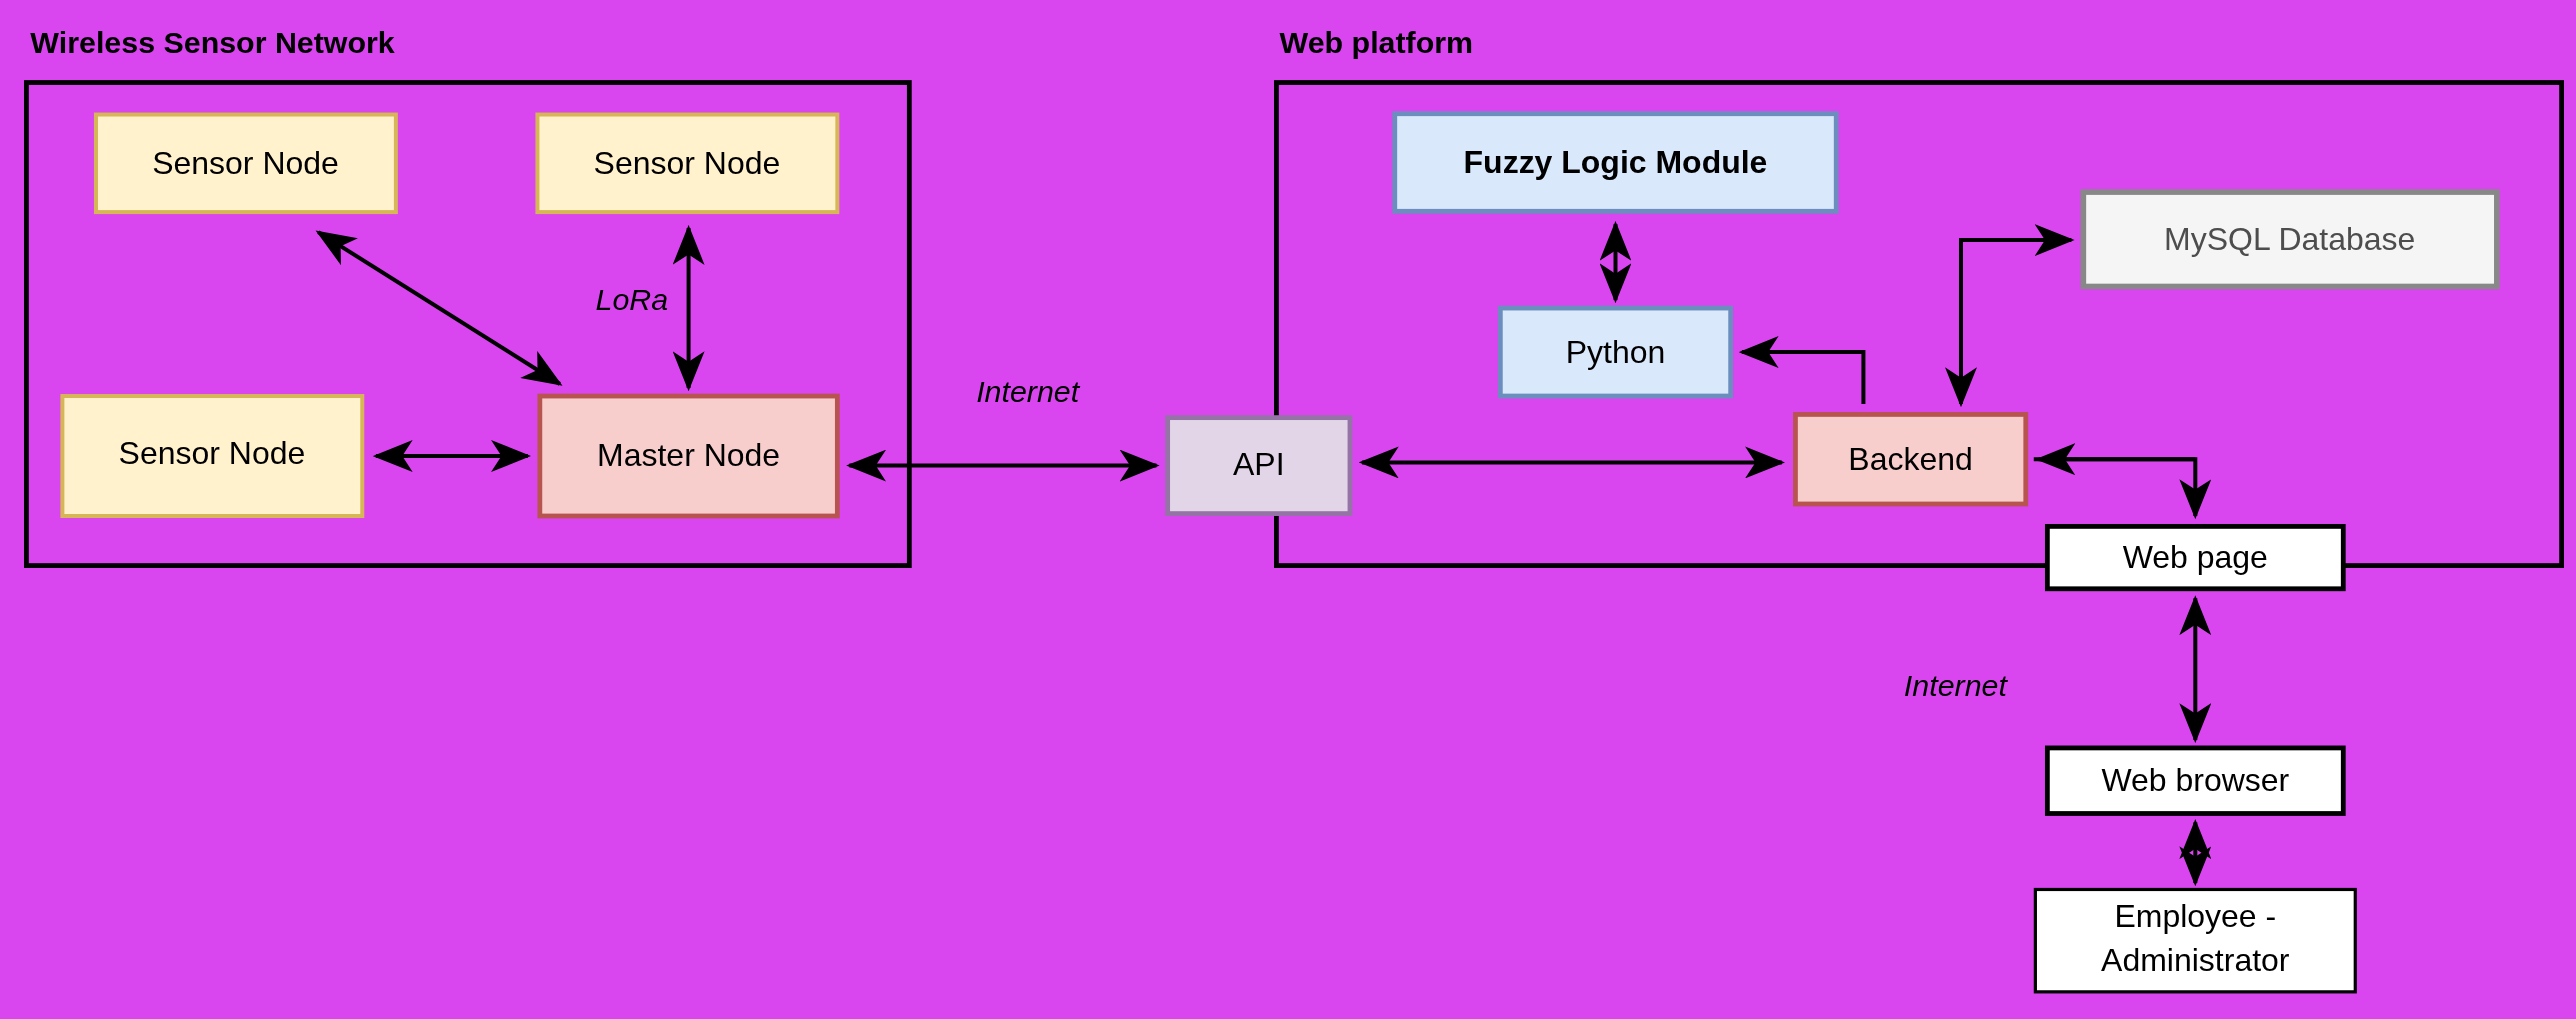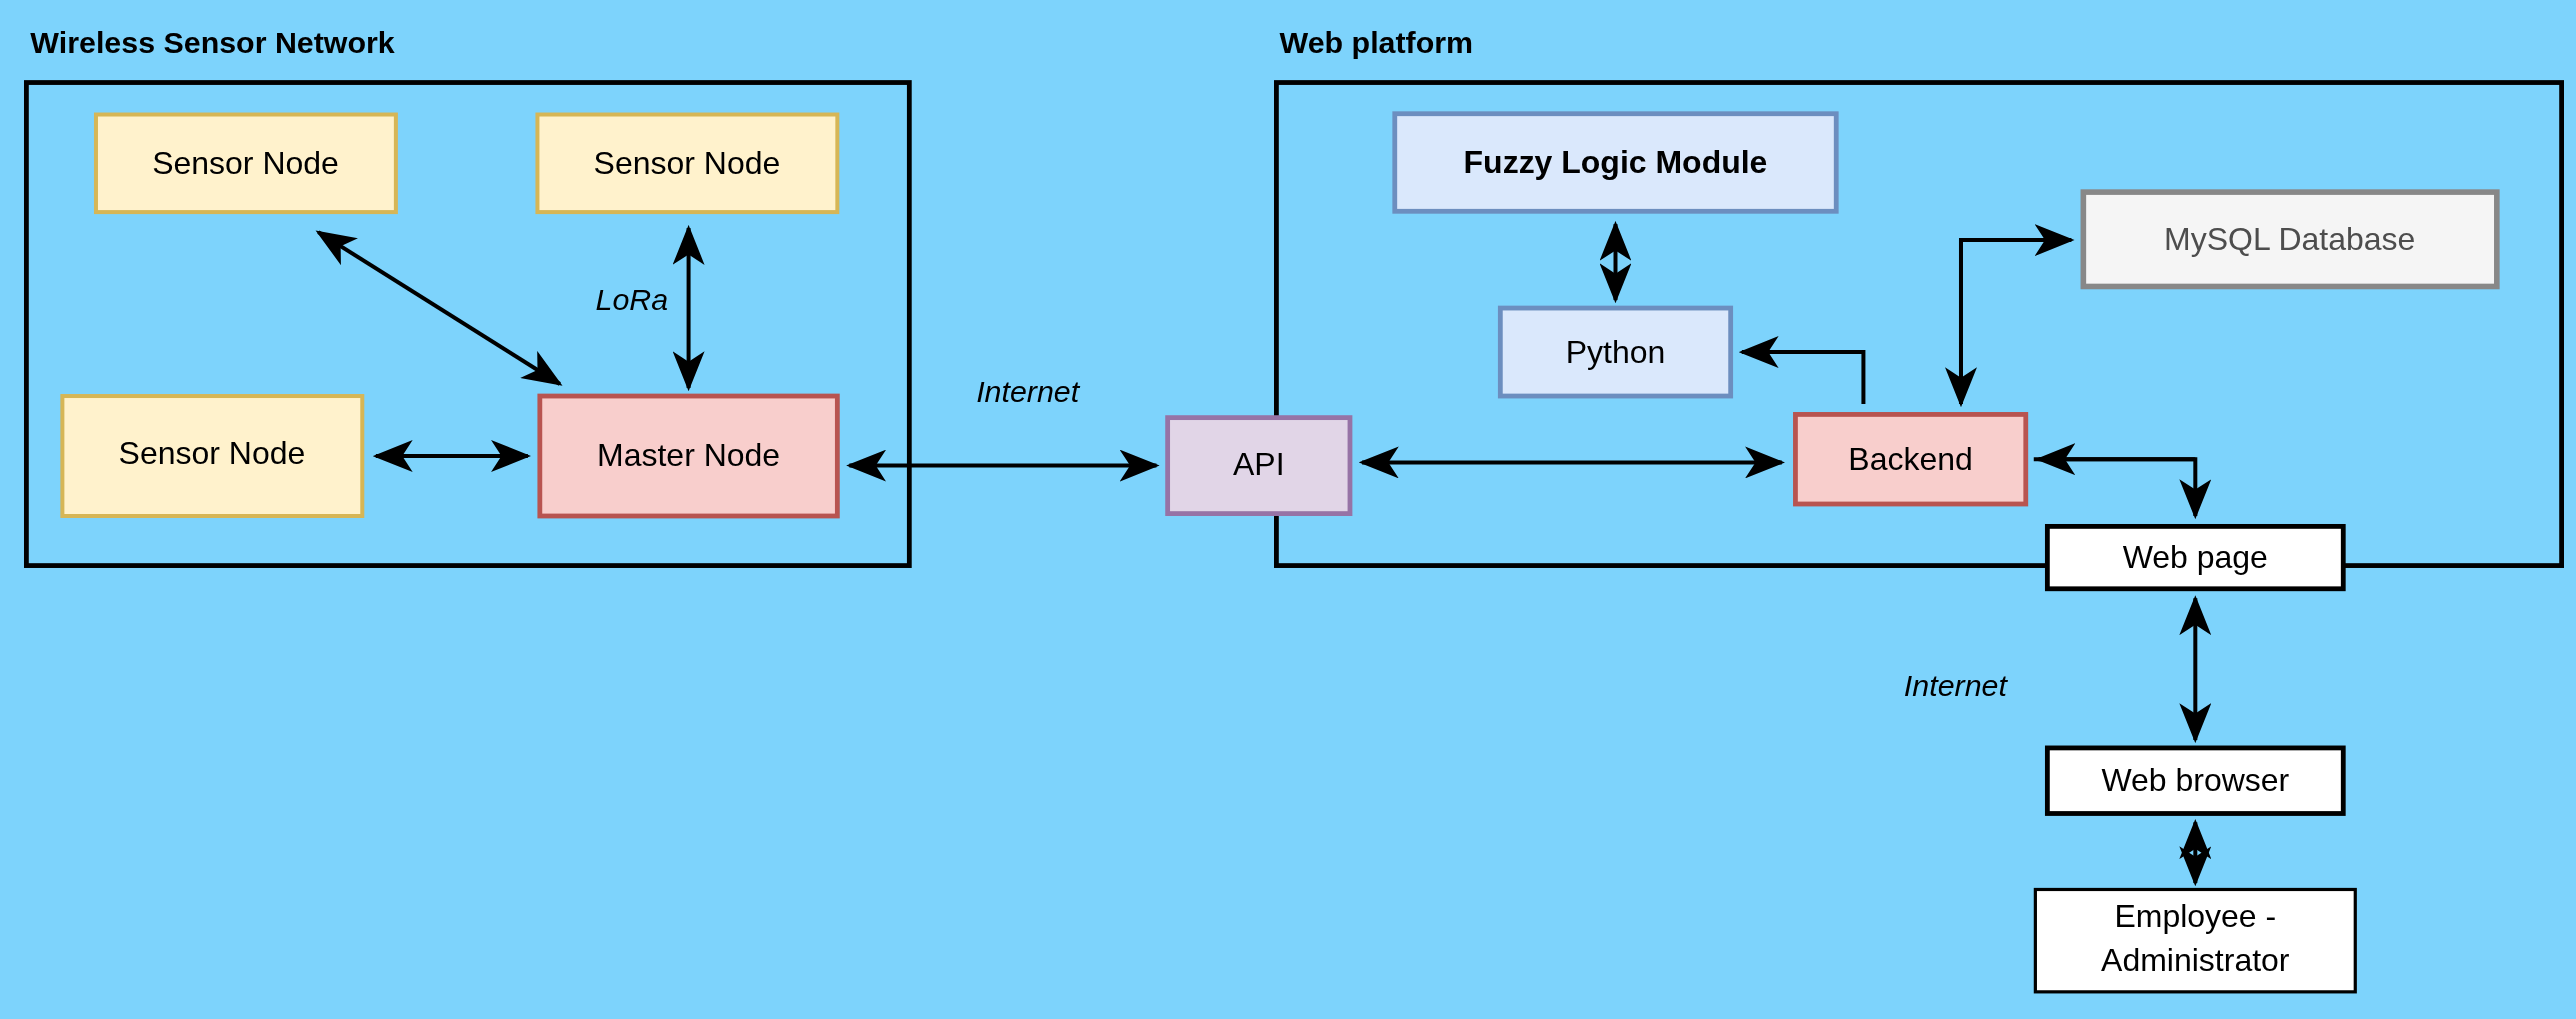--- a/index.html
+++ b/index.html
@@ -4,21 +4,21 @@
 <style>
   html, body {
     margin: 0;
     padding: 0;
     background: #ffffff;
   }
   #diagram-root {
     position: relative;
     width: 2576px;
     height: 1020px;
-    background: #7dd3fc;
+    background: #d946ef;
     font-family: "Liberation Sans", sans-serif;
     overflow: hidden;
   }
   svg#diagram-canvas {
     position: absolute;
     top: 0;
     left: 0;
     width: 2576px;
     height: 1020px;
   }

